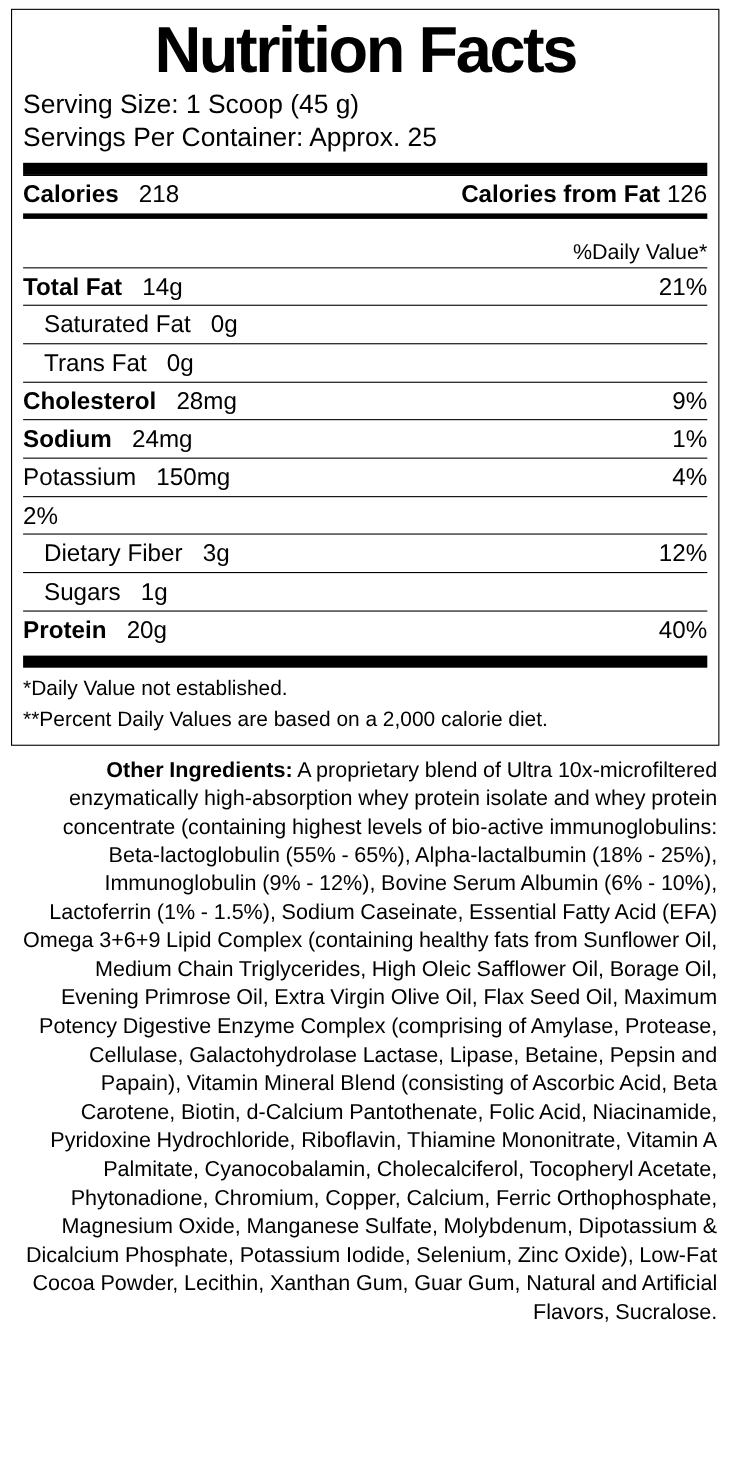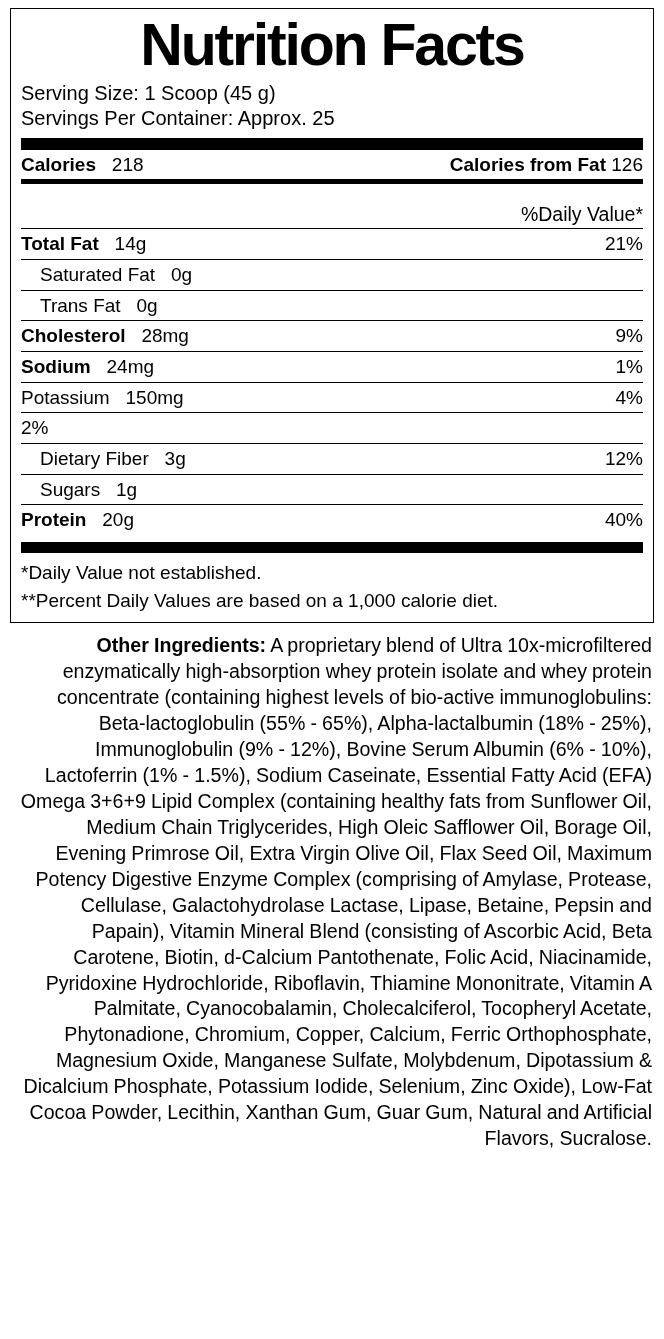--- a/index.html
+++ b/index.html
@@ -28,40 +28,40 @@
   .nf-title {
     font-size: 59px;
     font-weight: bold;
     letter-spacing: -2.2px;
     line-height: 0.98;
     text-align: center;
     margin: 2px 0 6px 0;
     white-space: nowrap;
   }
   .serving-line {
-    font-size: 20px;
+    font-size: 24px;
     line-height: 1.25;
   }
   .rule-thick {
     border-top: 11px solid #000;
     margin: 7px 0 0 0;
   }
   .rule-med {
     border-top: 5px solid #000;
     margin: 0;
   }
   .rule-thin {
     border-top: 1.5px solid #000;
     margin: 0;
   }
   .row {
     display: flex;
     justify-content: space-between;
     align-items: flex-end;
-    font-size: 19px;
+    font-size: 22px;
     line-height: 1.35;
     padding: 2px 0 2px 0;
   }
   .row .left { white-space: nowrap; }
   .row .right { white-space: nowrap; }
   .bold { font-weight: bold; }
   .indent { padding-left: 19px; }
   .amount-per {
     font-size: 19.5px;
     padding: 2px 0 1px 0;
@@ -207,21 +207,21 @@
         </span>
         <span class="right">40%</span>
       </div>
 
     </div>
 
     <div class="rule-thick"></div>
 
     <div class="footnotes">
       <div>*Daily Value not established.</div>
-      <div>**Percent Daily Values are based on a 1,000 calorie diet.</div>
+      <div>**Percent Daily Values are based on a 2,000 calorie diet.</div>
     </div>
 
   </div>
 
   <div class="ingredients">
     <b>Other Ingredients:</b><span> A proprietary blend of Ultra 10x-microfiltered enzymatically high-absorption whey protein isolate and whey protein concentrate (containing highest levels of bio-active immunoglobulins:  Beta-lactoglobulin (55% - 65%), Alpha-lactalbumin (18% - 25%), Immunoglobulin (9% - 12%), Bovine Serum Albumin (6% - 10%), Lactoferrin (1% - 1.5%), Sodium Caseinate, Essential Fatty Acid (EFA) Omega 3+6+9 Lipid Complex (containing healthy fats from Sunflower Oil, Medium Chain Triglycerides, High Oleic Safflower Oil, Borage Oil, Evening Primrose Oil, Extra Virgin Olive Oil, Flax Seed Oil, Maximum Potency Digestive Enzyme Complex (comprising of Amylase, Protease, Cellulase, Galactohydrolase Lactase, Lipase, Betaine, Pepsin and Papain), Vitamin Mineral Blend (consisting of Ascorbic Acid, Beta Carotene, Biotin, d-Calcium Pantothenate, Folic Acid, Niacinamide, Pyridoxine Hydrochloride, Riboflavin, Thiamine Mononitrate, Vitamin A Palmitate, Cyanocobalamin, Cholecalciferol, Tocopheryl Acetate, Phytonadione, Chromium, Copper, Calcium, Ferric Orthophosphate, Magnesium Oxide, Manganese Sulfate, Molybdenum, Dipotassium &amp; Dicalcium Phosphate, Potassium Iodide, Selenium, Zinc Oxide), Low-Fat Cocoa Powder, Lecithin, Xanthan Gum, Guar Gum, Natural and Artificial Flavors, Sucralose.</span>
   </div>
 
 </div>
 

